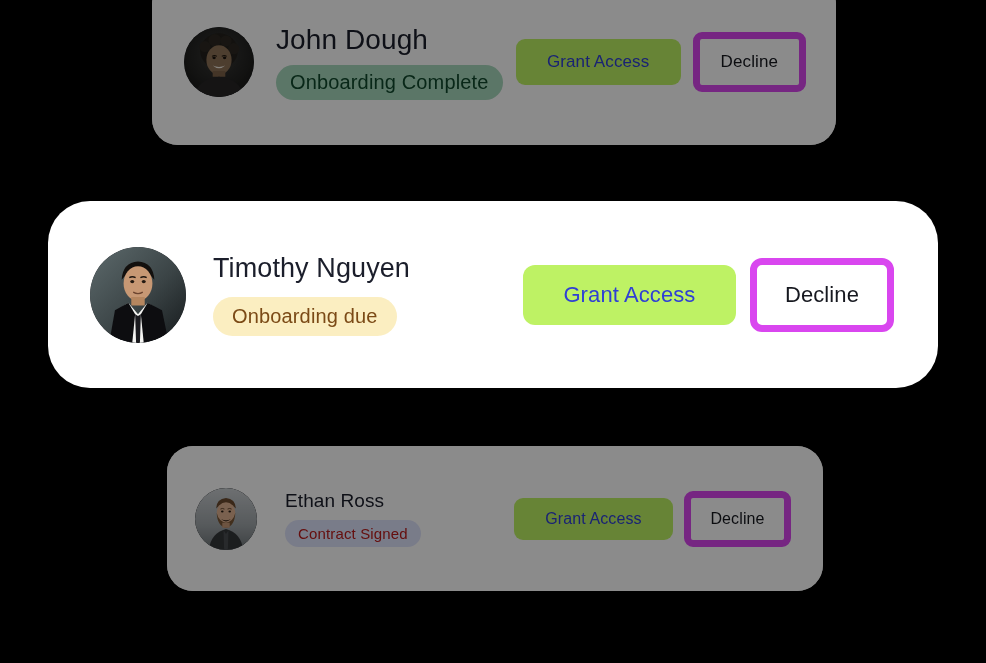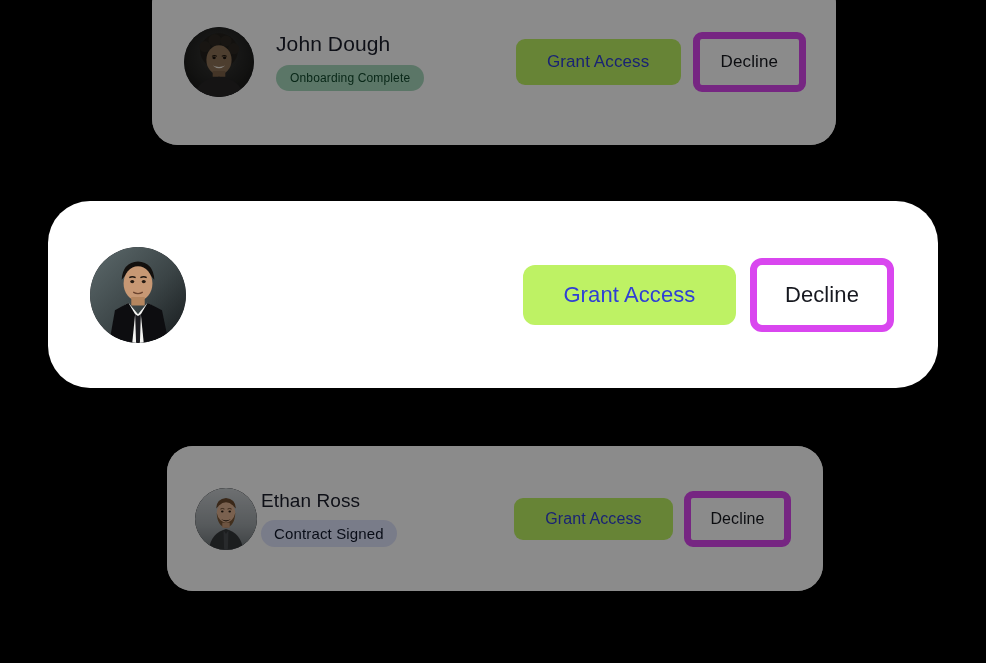--- a/index.html
+++ b/index.html
@@ -92,46 +92,46 @@
 
   .avatar svg { display: block; width: 100%; height: 100%; }
 
   .texts {
     display: flex;
     flex-direction: column;
     align-items: flex-start;
   }
   .card--top .texts    { margin-left: 22px; gap: 9px; }
   .card--focus .texts  { margin-left: 27px; gap: 13px; }
-  .card--bottom .texts { margin-left: 4px; gap: 8px; text-align: center; }
+  .card--bottom .texts { margin-left: 28px; gap: 8px; text-align: center; }
 
   .person-name {
     color: #1b1e2b;
     font-weight: 400;
     letter-spacing: 0.1px;
     white-space: nowrap;
   }
-  .card--top .person-name    { font-size: 21px; }
+  .card--top .person-name    { font-size: 28px; }
   .card--focus .person-name  { font-size: 27px; }
   .card--bottom .person-name { font-size: 19px; }
 
   .badge {
     display: inline-block;
     border-radius: 999px;
     white-space: nowrap;
     font-weight: 400;
     letter-spacing: 0.15px;
   }
-  .card--top .badge    { font-size: 12px; padding: 6px 14px; }
+  .card--top .badge    { font-size: 20px; padding: 6px 14px; }
   .card--focus .badge  { font-size: 20px; padding: 8px 19px; }
   .card--bottom .badge { font-size: 15px; padding: 5px 13px; }
 
   .badge--green  { background: #a8d8bd; color: #10492c; }
   .badge--yellow { background: #fbeec1; color: #7b4a16; }
-  .badge--blue   { background: #dfe3fb; color: #0f172a; }
+  .badge--blue   { background: #dfe3fb; color: #b91c1c; }
 
   
   .actions {
     display: flex;
     align-items: center;
     margin-left: auto;
     flex: 0 0 auto;
   }
   .card--top .actions    { gap: 12px; }
   .card--focus .actions  { gap: 14px; }
@@ -248,20 +248,24 @@
             <path d="M43 52 h14 v9 h-14 z" fill="#b5865f"></path>
 
             <path d="M40 58 L50 70 L60 58 L66 62 L60 100 L40 100 L34 62 Z" fill="#f4f4f2"></path>
 
             <path d="M40 58 L26 66 L20 100 L44 100 L47 70 Z" fill="#0d0d10"></path>
             <path d="M60 58 L75 66 L82 100 L56 100 L53 70 Z" fill="#0d0d10"></path>
             <path d="M47 70 L50 72 L53 70 L52 100 L48 100 Z" fill="#1a1a1f"></path>
           </g>
         </svg>
       </div>
+      <div class="texts">
+        <div class="person-name">Timothy Nguyen</div>
+        <div class="badge badge--yellow">Onboarding due</div>
+      </div>
     </div>
 
     <div class="actions">
       <button class="btn btn--grant">Grant Access</button>
       <button class="btn btn--decline">Decline</button>
     </div>
   </div>
 
   <div class="card card--bottom">
 

